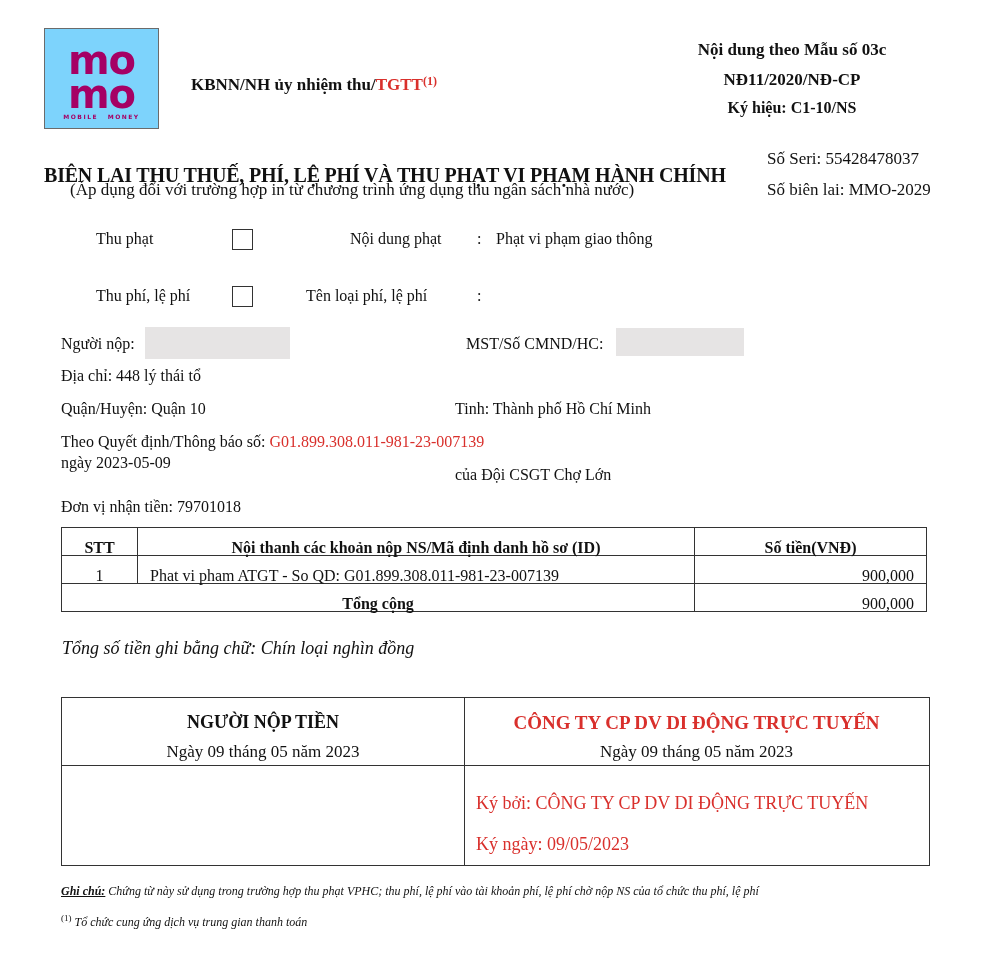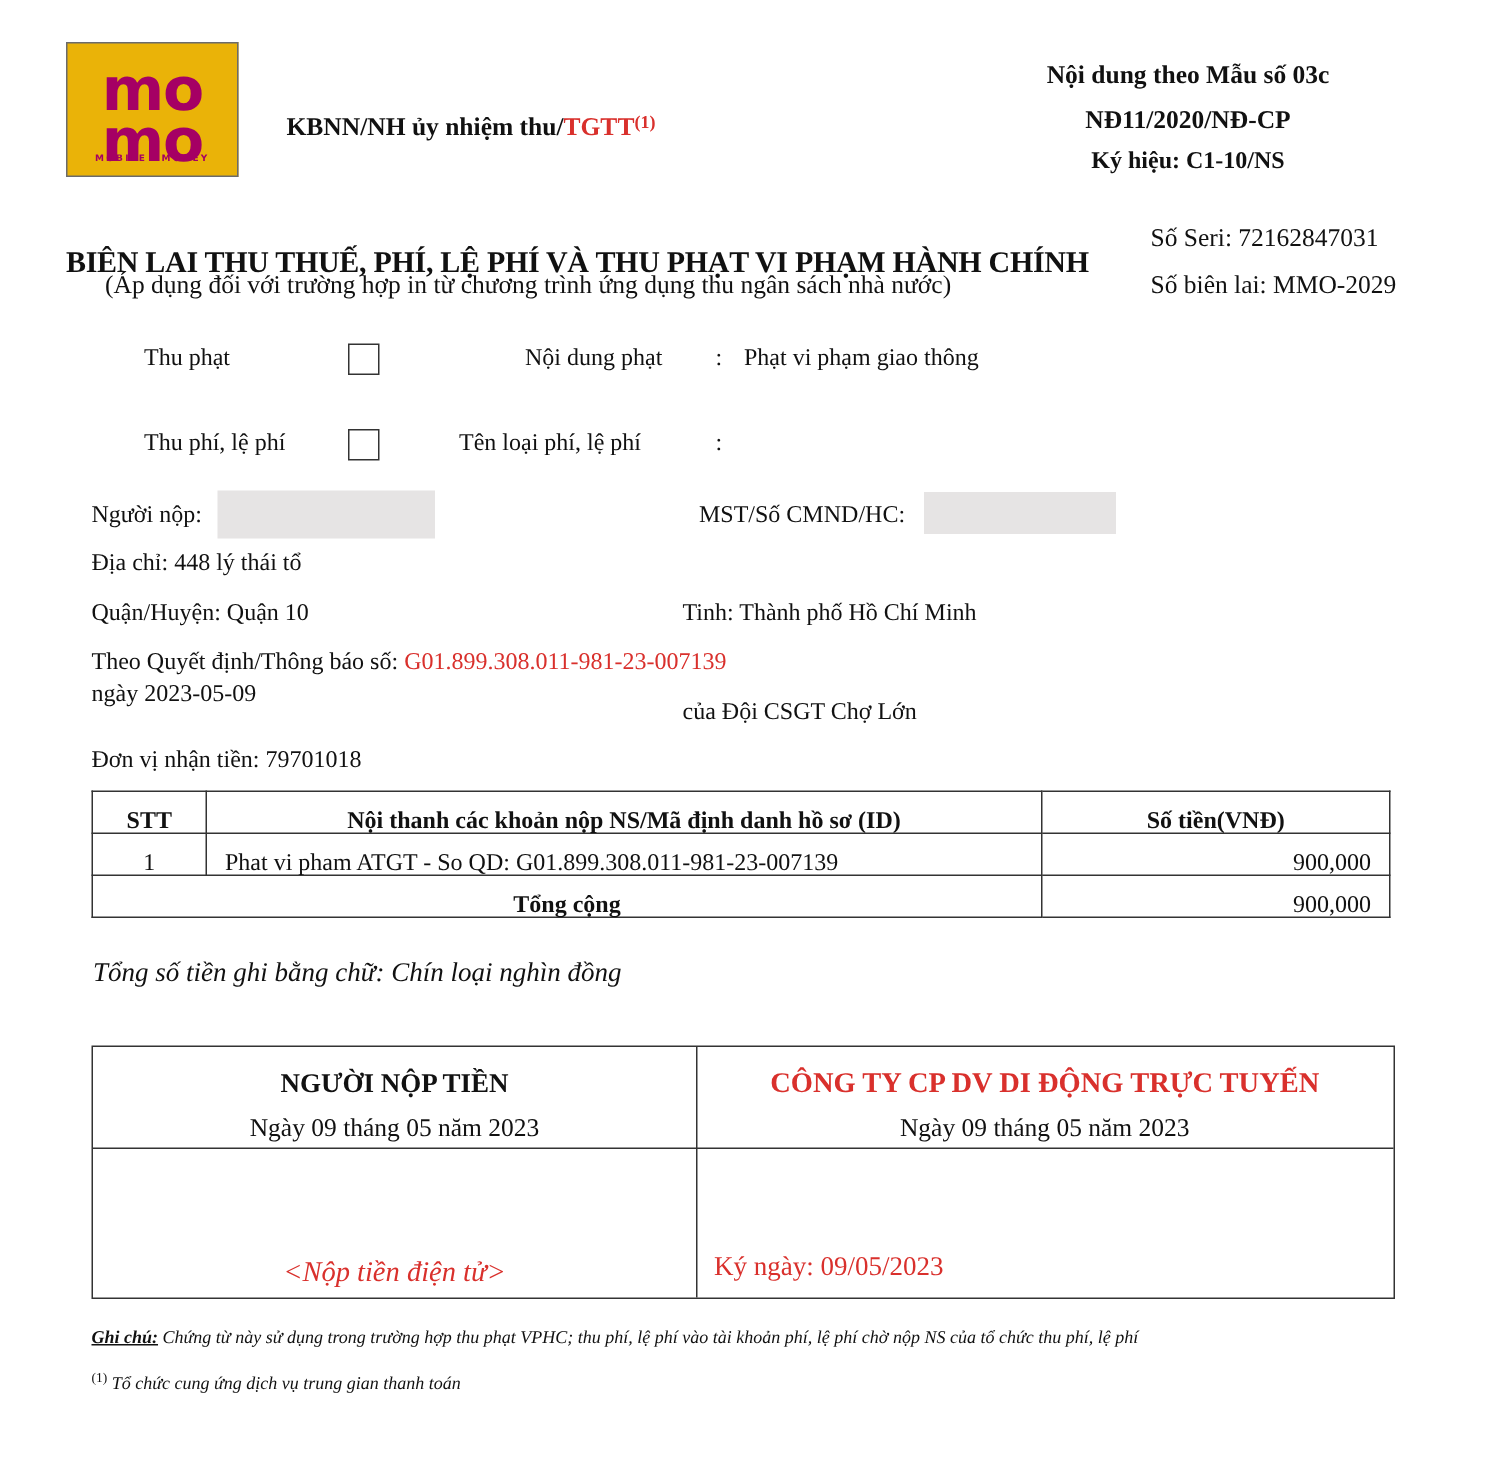--- a/index.html
+++ b/index.html
@@ -4,22 +4,22 @@
 <style>
   html, body { margin: 0; padding: 0; }
   body {
     width: 1000px; height: 977px; position: relative; overflow: hidden;
     background: #ffffff; color: #111111;
     font-family: "Liberation Serif", "DejaVu Serif", serif;
   }
   .abs { position: absolute; white-space: nowrap; }
   .red { color: #d9302c; }
   .logo {
-    position: absolute; left: 44px; top: 28px; width: 115px; height: 90px;
-    border: 1.5px solid #6b6b6b; box-sizing: border-box; background: #eab308;
+    position: absolute; left: 44px; top: 28px; width: 115px; height: 101px;
+    border: 1.5px solid #6b6b6b; box-sizing: border-box; background: #7dd3fc;
   }
   .logo .mo {
     position: absolute; left: 0; width: 100%; text-align: center;
     font-family: "DejaVu Sans", sans-serif; font-weight: bold;
     color: #a50064; font-size: 40px; line-height: 34px; letter-spacing: -1px;
   }
   .logo .sub {
     position: absolute; left: 0; width: 100%; bottom: 8px; text-align: center;
     font-family: "DejaVu Sans", sans-serif; font-weight: bold;
     color: #a50064; font-size: 6px; letter-spacing: 1.5px; word-spacing: 6px;
@@ -67,21 +67,21 @@
   <span>KBNN/NH ủy nhiệm thu/</span><span class="red">TGTT</span><sup class="red">(1)</sup>
 </div>
 
 <div class="abs hdr-right" style="top:40px;">Nội dung theo Mẫu số 03c</div>
 <div class="abs hdr-right" style="top:70px;">NĐ11/2020/NĐ-CP</div>
 <div class="abs hdr-right" style="top:99px; font-size:16px;">Ký hiệu: C1-10/NS</div>
 
 <div class="abs title">BIÊN LAI THU THUẾ, PHÍ, LỆ PHÍ VÀ THU PHẠT VI PHẠM HÀNH CHÍNH</div>
 <div class="abs subtitle">(Áp dụng đối với trường hợp in từ chương trình ứng dụng thu ngân sách nhà nước)</div>
 
-<div class="abs meta" style="top:149px;">Số Seri: 72162847031</div>
+<div class="abs meta" style="top:149px;">Số Seri: 55428478037</div>
 <div class="abs meta" style="top:180px;">Số biên lai: MMO-2029</div>
 
 <div class="abs f16" style="left:96px; top:230px;">Thu phạt</div>
 <div class="cbox" style="left:232px; top:229px;"></div>
 <div class="abs f16" style="left:306px; top:230px;margin-left:44px;">Nội dung phạt</div>
 <div class="abs f16" style="left:477px; top:230px;">:</div>
 <div class="abs f16" style="left:496px; top:230px;">Phạt vi phạm giao thông</div>
 
 <div class="abs f16" style="left:96px; top:287px;">Thu phí, lệ phí</div>
 <div class="cbox" style="left:232px; top:286px;"></div>
@@ -130,24 +130,24 @@
   </table>
 
 <div class="abs words">Tổng số tiền ghi bằng chữ: Chín loại nghìn đồng</div>
 
 <div class="sig">
   <div class="vline"></div>
   <div class="hline"></div>
 
   <div class="cell" style="left:0; width:402px; top:14px; font-size:18px; font-weight:bold;">NGƯỜI NỘP TIỀN</div>
   <div class="cell" style="left:0; width:402px; top:44px; font-size:17px;">Ngày 09 tháng 05 năm 2023</div>
-  <div class="cell red" style="left:0; width:402px; top:140px; font-size:19px; font-style:italic;">&lt;Nộp tiền điện tử&gt;</div>
 
   <div class="cell red" style="left:402px; width:465px; top:14px; font-size:19px; font-weight:bold;">CÔNG TY CP DV DI ĐỘNG TRỰC TUYẾN</div>
   <div class="cell" style="left:402px; width:465px; top:44px; font-size:17px;">Ngày 09 tháng 05 năm 2023</div>
+  <div class="abs red" style="left:414px; top:95px; font-size:18px;">Ký bởi: CÔNG TY CP DV DI ĐỘNG TRỰC TUYẾN</div>
   <div class="abs red" style="left:414px; top:136px; font-size:18px;">Ký ngày: 09/05/2023</div>
 </div>
 
 <div class="abs note" style="left:61px; top:884px;">
   <span style="font-weight:bold; text-decoration:underline;">Ghi chú:</span><span> Chứng từ này sử dụng trong trường hợp thu phạt VPHC; thu phí, lệ phí vào tài khoản phí, lệ phí chờ nộp NS của tổ chức thu phí, lệ phí</span>
 </div>
 <div class="abs note" style="left:61px; top:913px;">
   <sup style="font-style:normal; font-size:9px;">(1)</sup><span> Tổ chức cung ứng dịch vụ trung gian thanh toán</span>
 </div>
 

